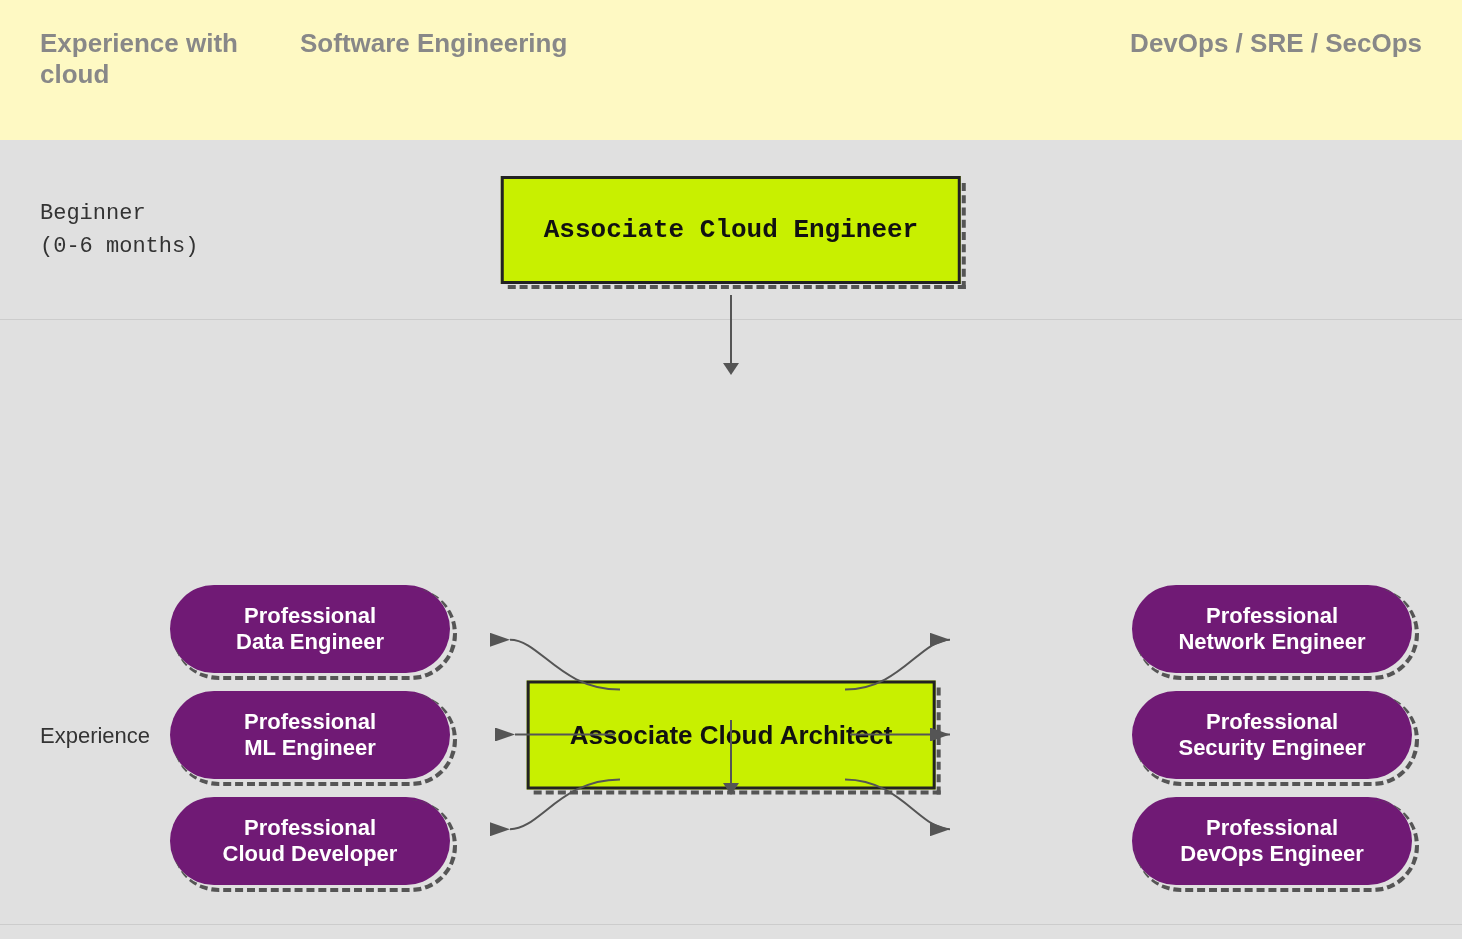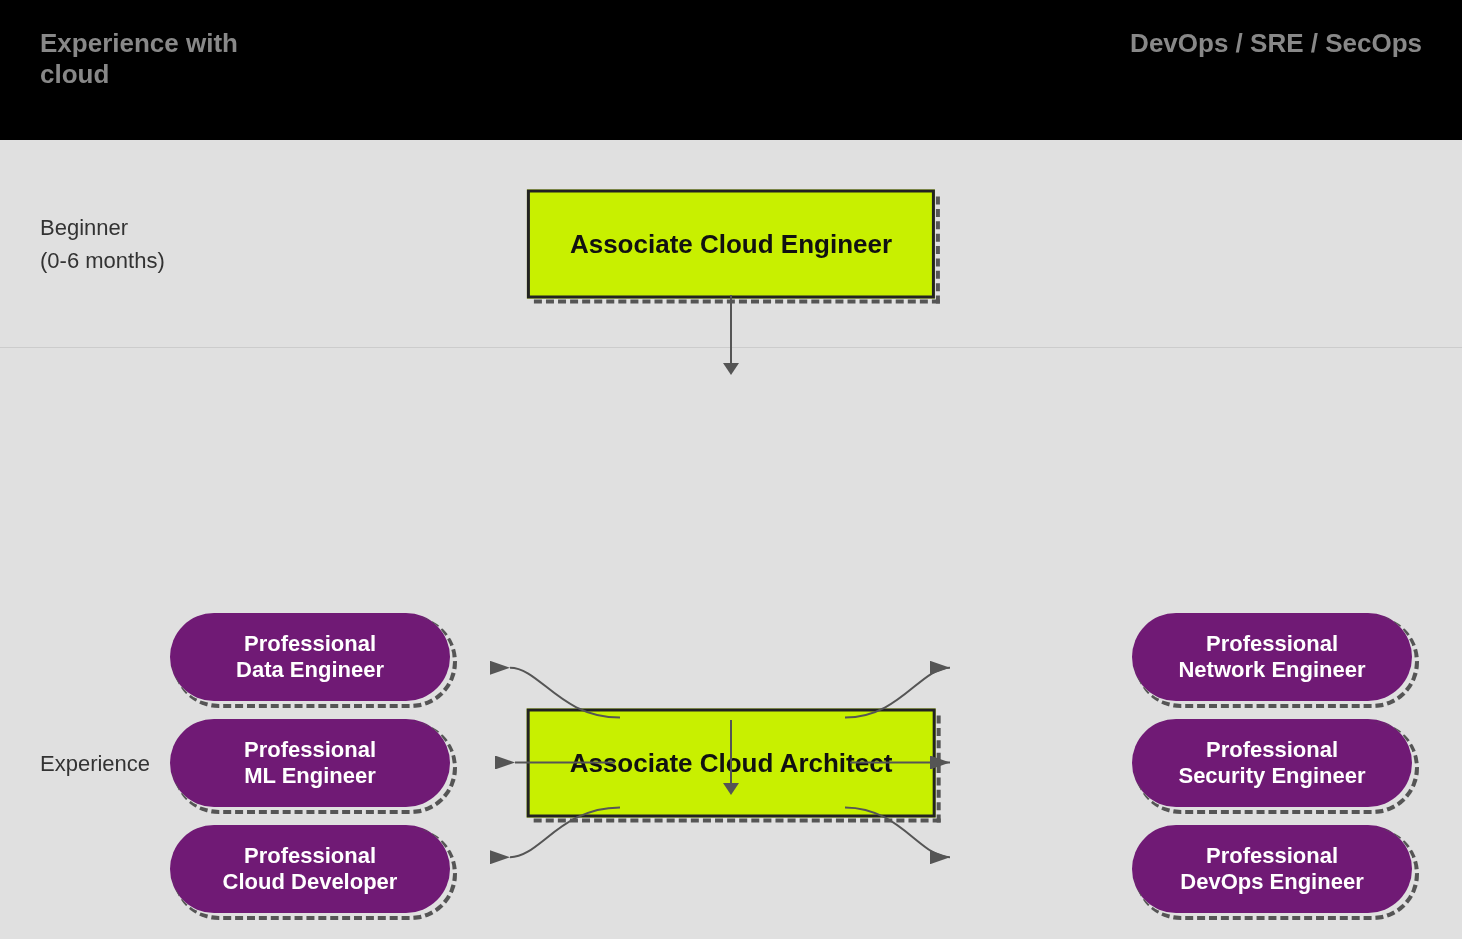--- a/index.html
+++ b/index.html
@@ -7,21 +7,21 @@
     body {
       width: 1462px;
       min-height: 939px;
       font-family: 'Arial', sans-serif;
       background: #e8e8e8;
       overflow: hidden;
     }
 
     
     .header {
-      background: #000000;
+      background: #fef9c3;
       display: flex;
       align-items: flex-start;
       padding: 28px 40px 28px 40px;
       height: 140px;
     }
 
     .header-col {
       color: #888;
       font-size: 26px;
       font-weight: 700;
@@ -97,23 +97,24 @@
       top: 0; left: 0;
       width: 100%;
       height: 100%;
       overflow: visible;
       pointer-events: none;
     }
 
     .beginner-section {
       display: flex;
       align-items: center;
-      height: 208px;
+      height: 180px;
       position: relative;
       border-bottom: 1px solid #ccc;
+      font-family: Liberation Mono, monospace;
     }
 
     .experienced-section {
       display: flex;
       align-items: center;
       height: 380px;
       position: relative;
       border-bottom: 1px solid #ccc;
     }
 
@@ -161,20 +162,23 @@
       gap: 18px;
     }
 
   </style>
 </head>
 <body>
 
 <div class="header">
   <div class="header-col header-col-1">
     <span>Experience with cloud</span>
+  </div>
+  <div class="header-col header-col-2">
+    <span>Software Engineering</span>
   </div>
   <div class="header-col header-col-3">
     <span>DevOps / SRE / SecOps</span>
   </div>
 </div>
 
 <div class="main">
 
   <div class="beginner-section">
     <div class="section-label">

